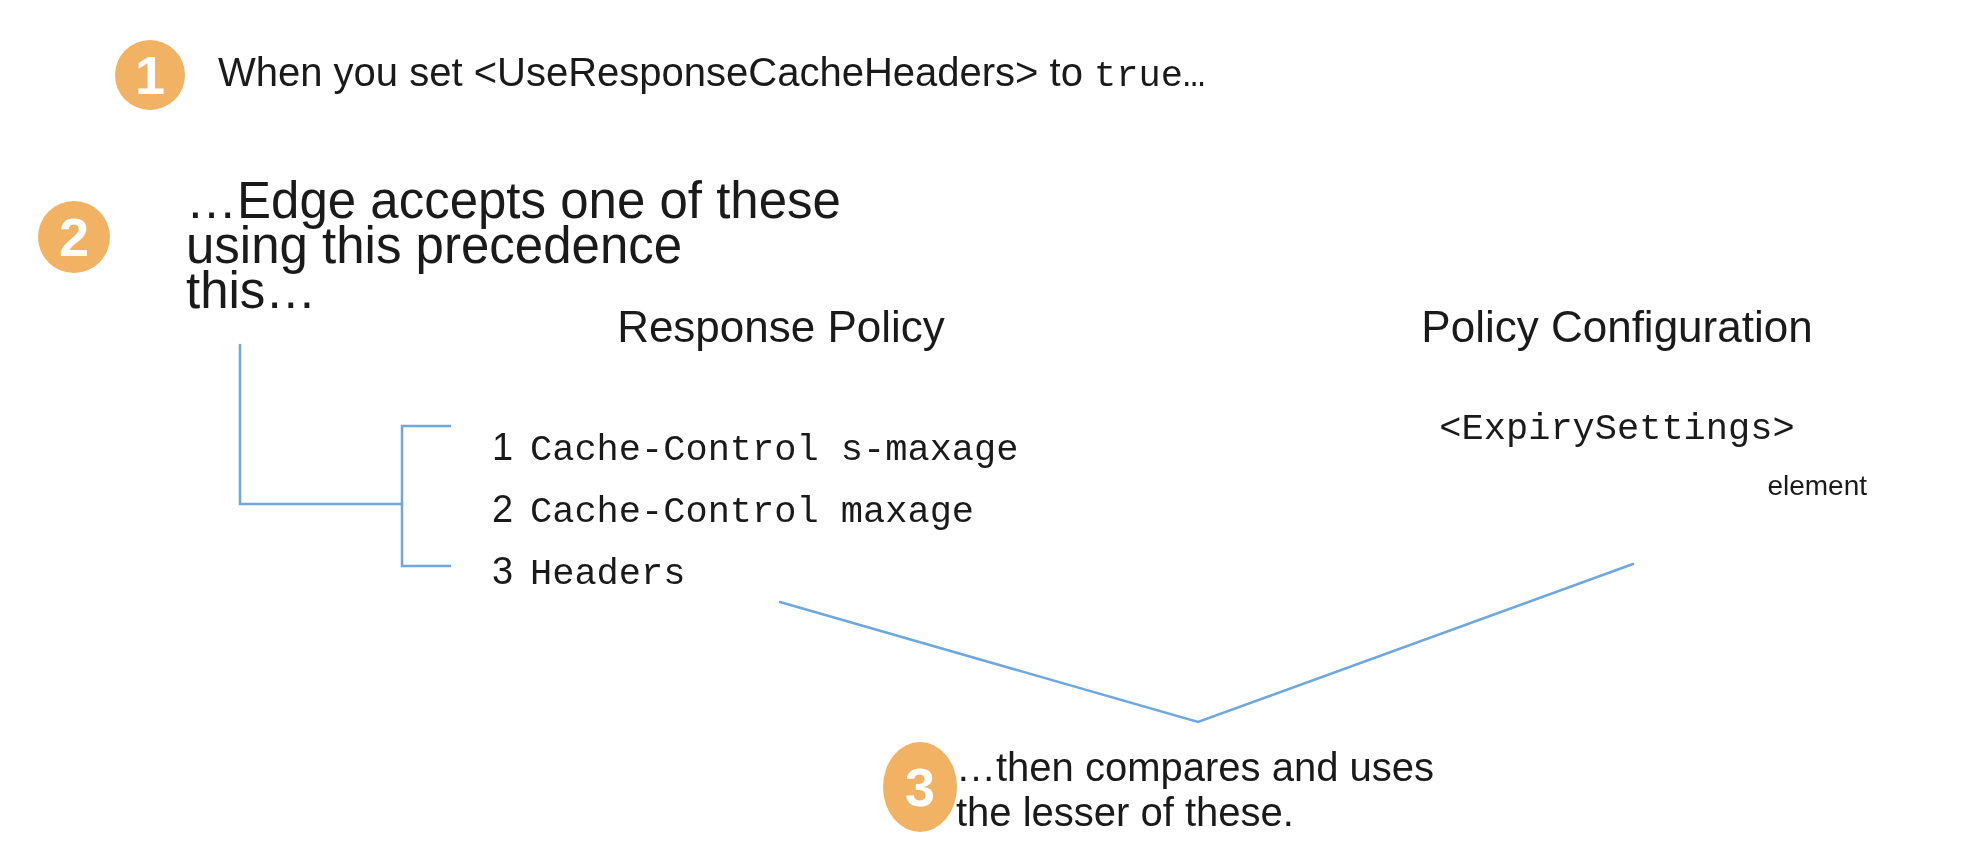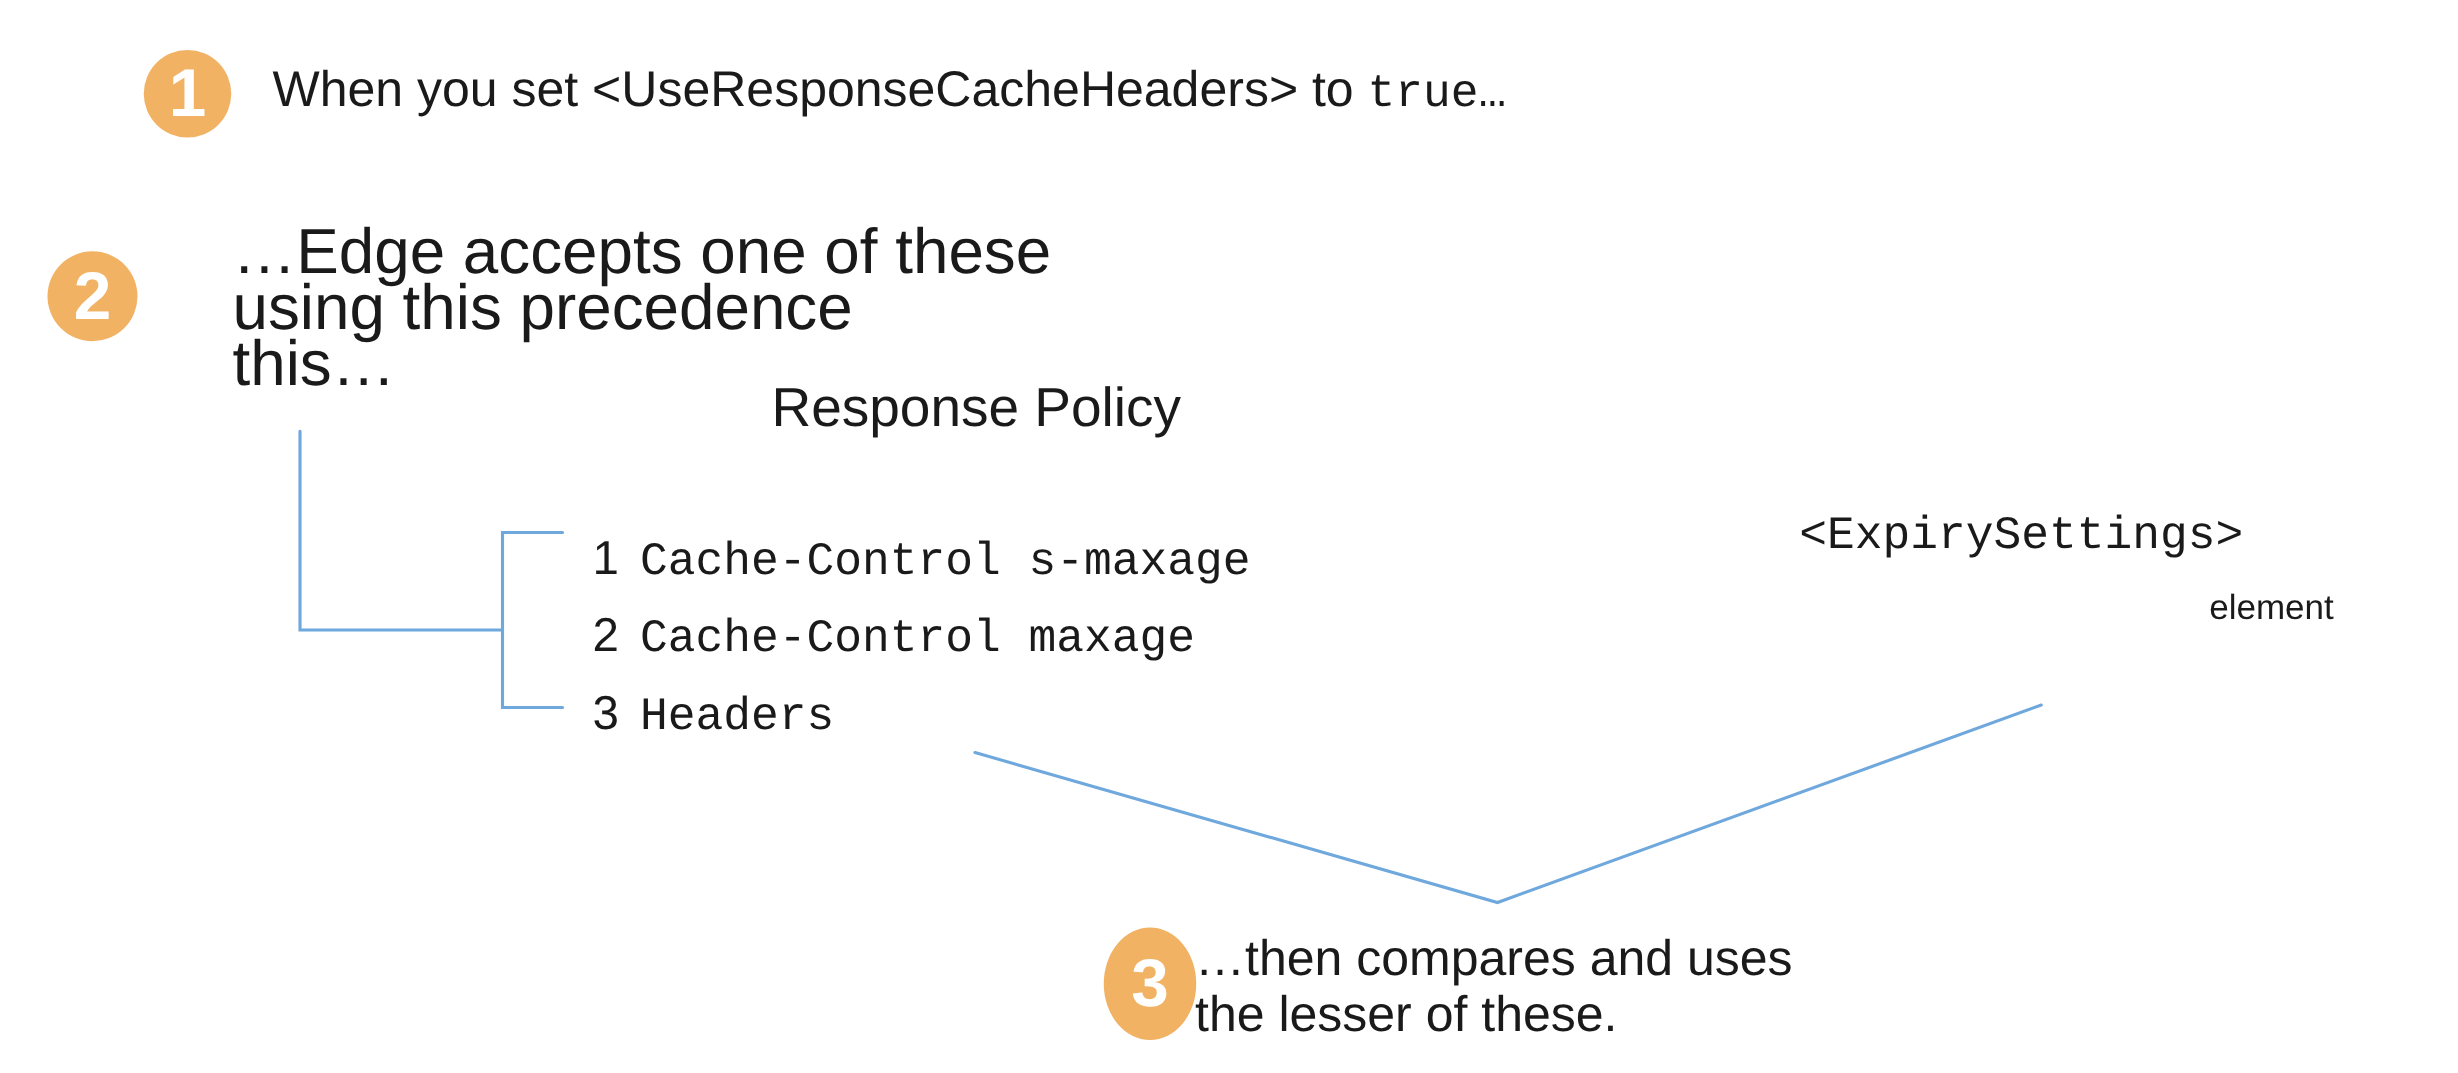--- a/index.html
+++ b/index.html
@@ -64,21 +64,21 @@
   }
   .col-title {
     font-size: 44px;
     text-align: center;
     width: 500px;
   }
   .rh-title { left: 531px;  top: 302px; }
   .pc-title { left: 1367px; top: 302px; }
 
   .rh-list {
-    left: 474px; top: 420px;
+    left: 492px; top: 420px;
     line-height: 54px;
   }
   .rh-item .rank {
     display: inline-block;
     width: 24px;
     font-size: 38px;
   }
   .rh-item .code { margin-left: 14px; }
 
   .pc-code {
@@ -125,20 +125,21 @@
   </div>
 
   <div class="txt col-title rh-title">Response Policy</div>
 
   <div class="txt rh-list">
     <div class="rh-item"><span class="rank">1</span><span class="mono code">Cache-Control s-maxage</span></div>
     <div class="rh-item"><span class="rank">2</span><span class="mono code">Cache-Control maxage</span></div>
     <div class="rh-item"><span class="rank">3</span><span class="mono code">Headers</span></div>
   </div>
 
+  <div class="txt col-title pc-title">Policy Configuration</div>
   <div class="txt mono pc-code">&lt;ExpirySettings&gt;</div>
   <div class="txt pc-caption">element</div>
 
   <div class="badge badge-3">
     <span class="badge-num">3</span>
   </div>
   <div class="txt step3-text">
     <div>…then compares and uses</div>
     <div>the lesser of these.</div>
   </div>

